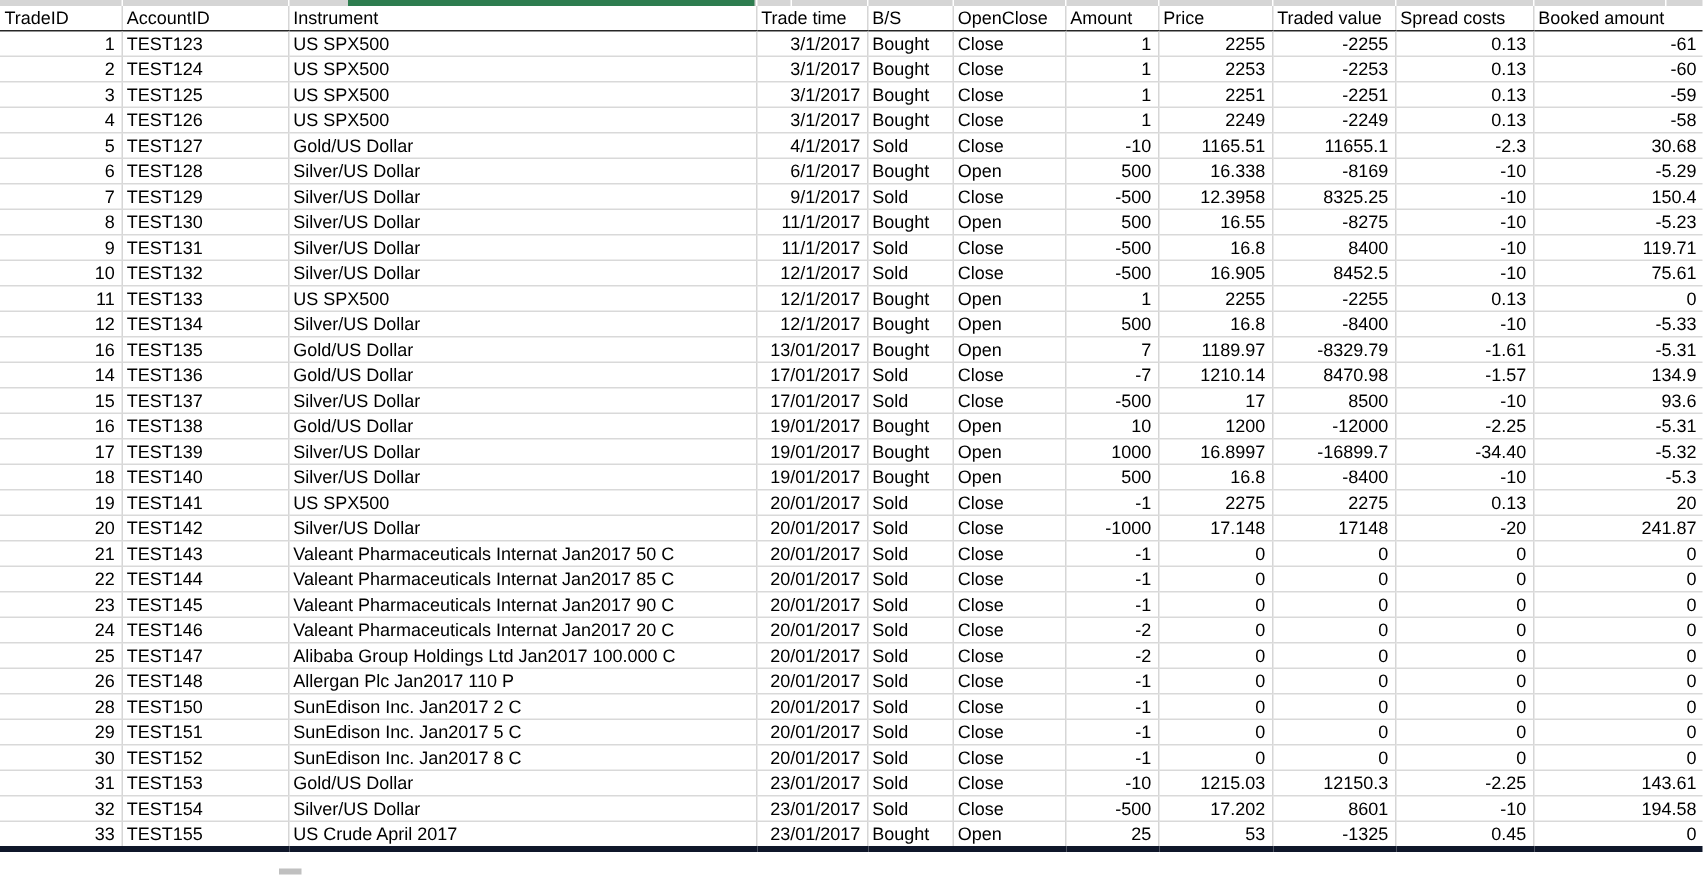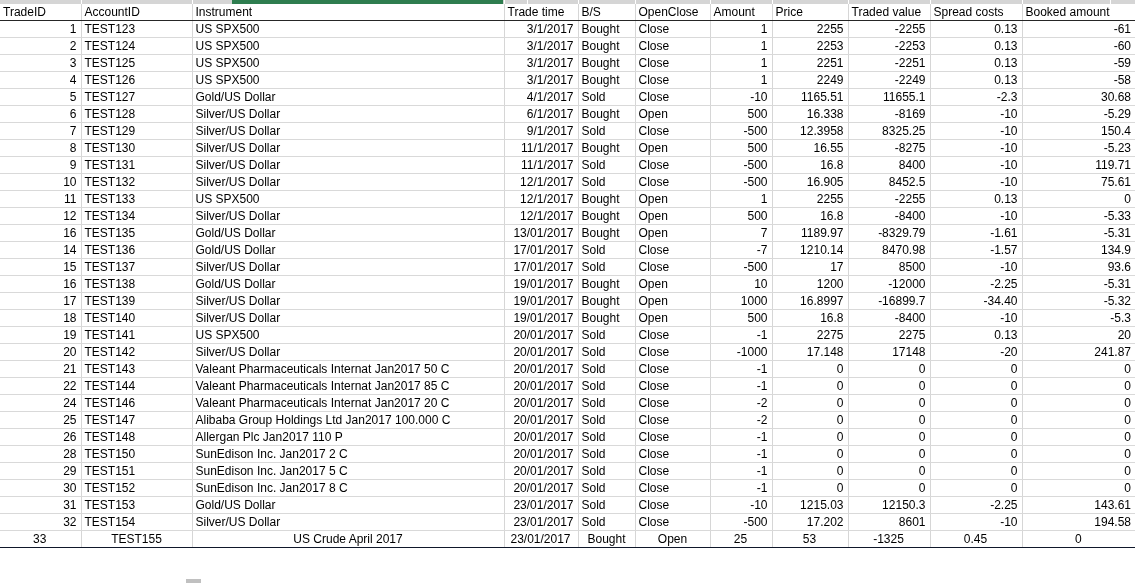--- a/index.html
+++ b/index.html
@@ -21,21 +21,21 @@
     border-collapse:collapse;table-layout:fixed;width:1135px;
   }
   .sheet th,.sheet td{
     height:16px;line-height:16px;padding:0 3px;
     white-space:nowrap;overflow:hidden;
     border-right:1px solid #d6d6d6;border-bottom:1px solid #d9d9d9;
     font-weight:normal;font-size:12px;text-align:left;
   }
   .sheet thead th{border-bottom:1px solid #262626;}
   .sheet td.num{text-align:right;padding-right:4px;}
-  .sheet tbody tr:last-child td{border-bottom:1px solid #0f172a;text-align:center;}
+  .sheet tbody tr:last-child td{border-bottom:4px solid #0f172a;}
   .sheet th:last-child,.sheet td:last-child{border-right:none;}
   
   .bottom-artifact{
     position:absolute;left:186px;top:579px;width:15px;height:4px;
     background:#c0c0c0;
   }
 </style>
 </head>
 <body>
 
@@ -365,20 +365,33 @@
         <td class="num">20/01/2017</td>
         <td>Sold</td>
         <td>Close</td>
         <td class="num">-1</td>
         <td class="num">0</td>
         <td class="num">0</td>
         <td class="num">0</td>
         <td class="num">0</td>
       </tr>
       <tr>
+        <td class="num">23</td>
+        <td>TEST145</td>
+        <td>Valeant Pharmaceuticals Internat Jan2017 90 C</td>
+        <td class="num">20/01/2017</td>
+        <td>Sold</td>
+        <td>Close</td>
+        <td class="num">-1</td>
+        <td class="num">0</td>
+        <td class="num">0</td>
+        <td class="num">0</td>
+        <td class="num">0</td>
+      </tr>
+      <tr>
         <td class="num">24</td>
         <td>TEST146</td>
         <td>Valeant Pharmaceuticals Internat Jan2017 20 C</td>
         <td class="num">20/01/2017</td>
         <td>Sold</td>
         <td>Close</td>
         <td class="num">-2</td>
         <td class="num">0</td>
         <td class="num">0</td>
         <td class="num">0</td>

